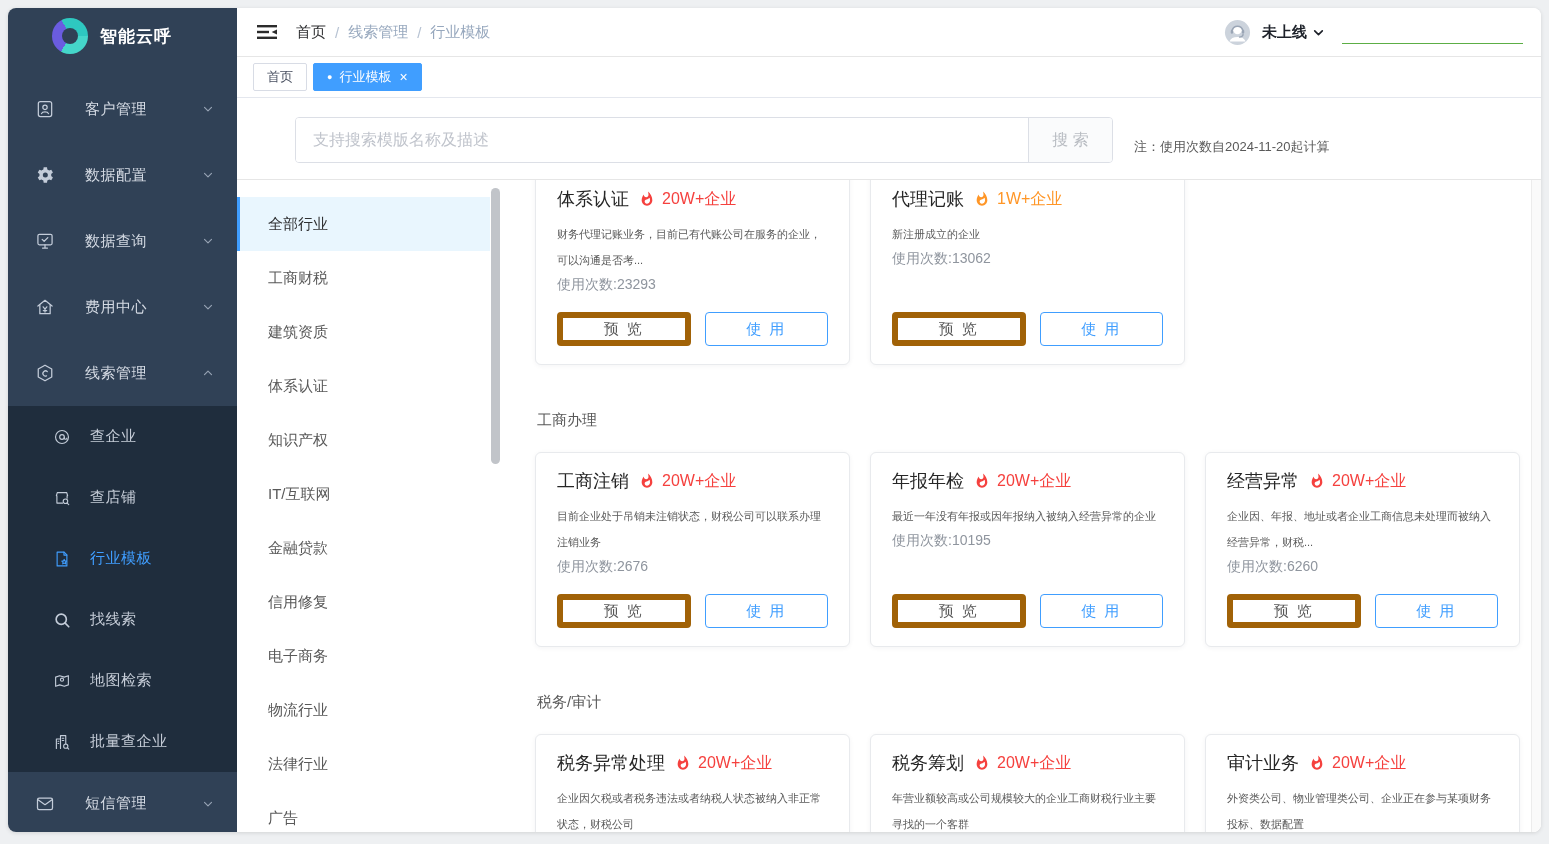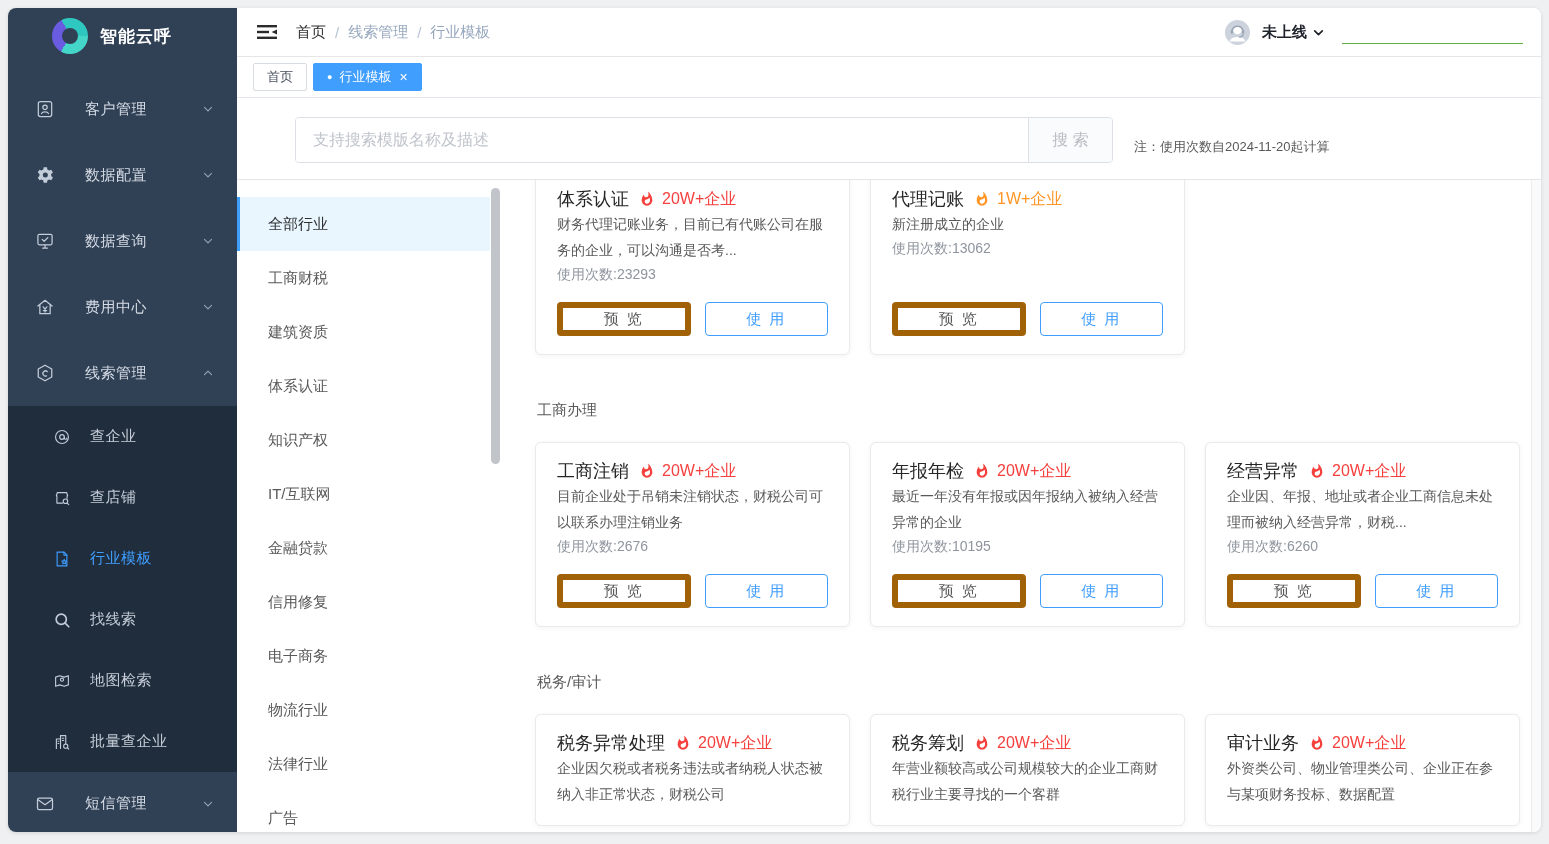--- a/index.html
+++ b/index.html
@@ -71,21 +71,21 @@
   .card-row{display:flex;gap:20px;align-items:stretch;}
   .card-row.first{margin-top:-10px;}
   .card{width:315px;flex:none;display:flex;flex-direction:column;background:#fff;border:1px solid #e8eaed;
         border-radius:6px;padding:16px 21px 18px;box-shadow:0 1px 5px rgba(31,45,61,.05);}
   .card-title-row{display:flex;align-items:center;gap:7px;}
   .card-title{font-size:18px;color:#262626;font-weight:500;}
   .flame{width:16px;height:16px;margin-left:3px;}
   .hot-red .flame,.hot-red .badge{color:var(--red);}
   .hot-orange .flame,.hot-orange .badge{color:var(--orange);}
   .badge{font-size:16px;}
-  .card-desc{font-size:14px;line-height:26px;color:#595959;
+  .card-desc{margin-top:10px;font-size:11px;line-height:26px;color:#595959;
              display:-webkit-box;-webkit-line-clamp:2;-webkit-box-orient:vertical;overflow:hidden;}
   .card-usage{margin-top:3px;font-size:14px;color:#8f959e;min-height:20px;}
   .card-btns{margin-top:auto;padding-top:16px;display:flex;gap:14px;}
   .btn{flex:1;height:34px;border-radius:4px;font-size:15px;cursor:pointer;background:#fff;letter-spacing:2px;}
   .btn-preview{border:6px solid #a16207;color:#595959;}
   .btn-use{border:1px solid var(--blue);color:var(--blue);}
   .page-scroll{width:10px;flex:none;background:#fafafa;border-left:1px solid #ececec;}
 </style>
 </head>
 <body>

